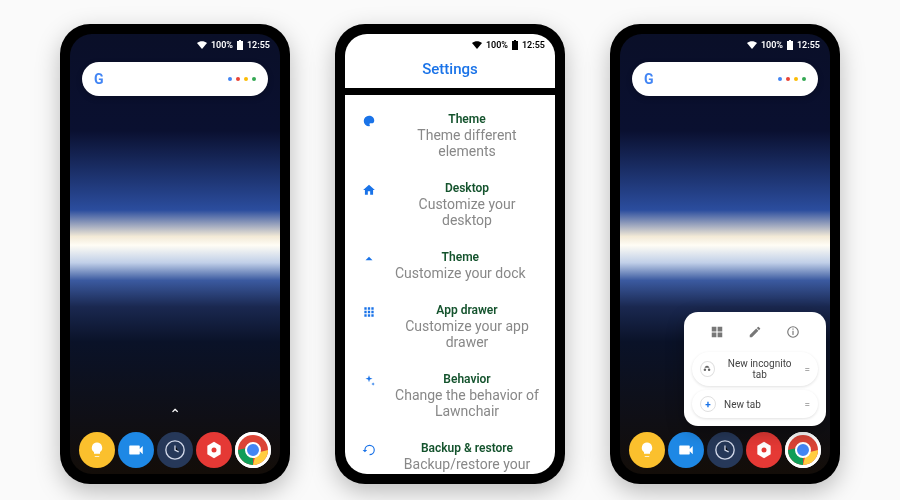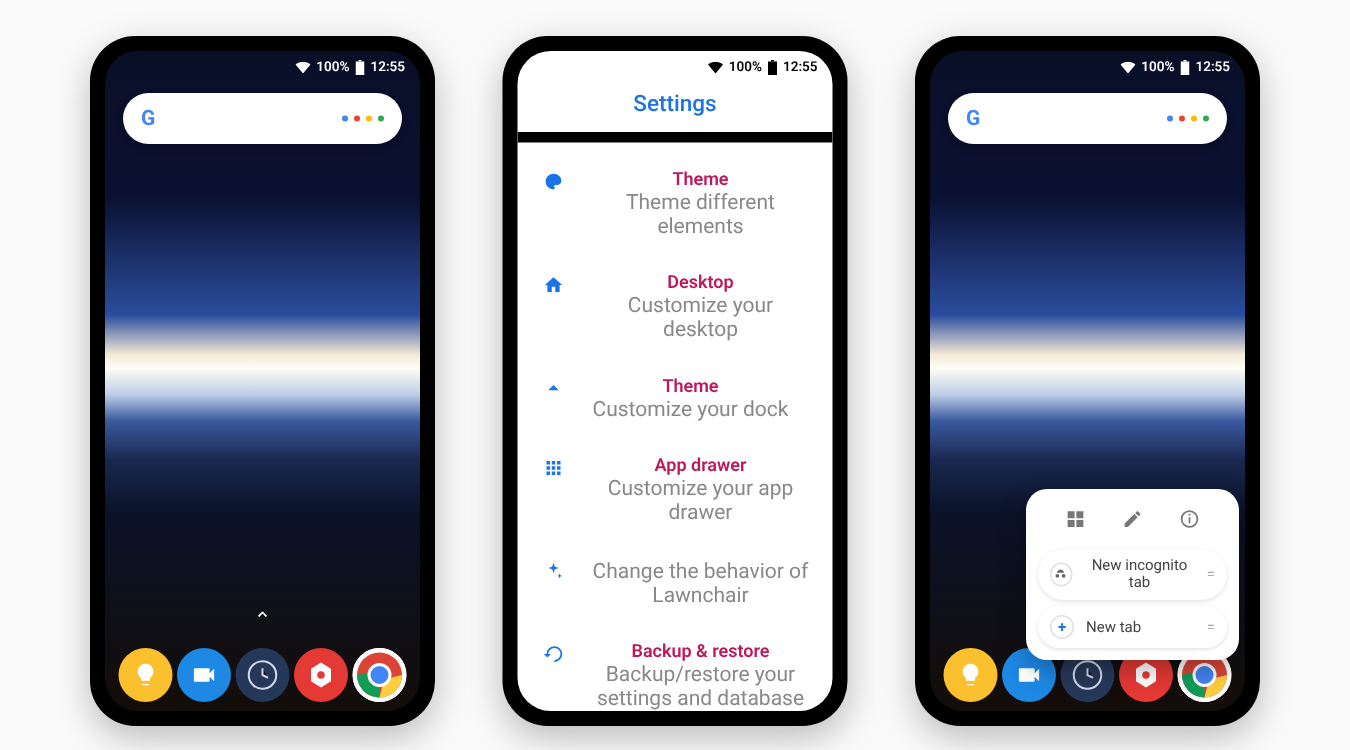--- a/index.html
+++ b/index.html
@@ -54,26 +54,26 @@
     position:absolute; bottom: 52px; left:50%; transform:translateX(-50%);
     color:#fff; font-size:14px;
   }
 
   
   .settings-screen { background: #fff; color:#000; }
   .settings-title { padding: 26px 14px 10px; color:#1a73e8; font-size:15px; font-weight:500; border-bottom:7px solid #000000; }
   .settings-list { padding: 6px 0; }
   .s-item { display:flex; gap:18px; padding:11px 16px; align-items:flex-start; }
   .s-icon { width:16px; display:flex; justify-content:center; color:#1a73e8; flex-shrink:0; margin-top:2px; }
-  .s-label { font-size:12px; font-weight:600; color:#be185d; }
+  .s-label { font-size:12px; font-weight:600; color:#14532d; }
   .s-sub { font-size:14px; color:#888; margin-top:1px; }
 
   
   .popup {
-    position:absolute; bottom:34px; right:4px;
+    position:absolute; bottom:48px; right:4px;
     background:#fff; border-radius:14px; padding:8px 6px 4px;
     box-shadow:0 6px 18px rgba(0,0,0,.3);
     width:142px;
   }
   .popup-head { display:flex; justify-content:space-around; align-items:center; padding:4px 8px 8px; color:#666; }
   .popup-head span { width:16px; height:16px; display:flex; align-items:center; justify-content:center; }
   .popup-item {
     display:flex; align-items:center; gap:8px;
     background:#fff; border-radius:18px;
     padding:6px 8px; margin:4px 2px;
@@ -221,20 +221,21 @@
       <div class="s-sub">Customize your app drawer</div>
     </div>
           </div>
           <div class="s-item">
             <span class="s-icon">
               <svg width="14" height="14" viewBox="0 0 24 24">
                 <path fill="#1a73e8" d="M12 2l1.5 4.5L18 8l-4.5 1.5L12 14l-1.5-4.5L6 8l4.5-1.5zM19 14l.8 2.2L22 17l-2.2.8L19 20l-.8-2.2L16 17l2.2-.8z"></path>
               </svg>
             </span>
     <div>
+      <div class="s-label">Behavior</div>
       <div class="s-sub">Change the behavior of Lawnchair</div>
     </div>
           </div>
           <div class="s-item">
             <span class="s-icon">
               <svg width="14" height="14" viewBox="0 0 24 24">
                 <path fill="#1a73e8" d="M13 3a9 9 0 00-9 9H1l4 4 4-4H6a7 7 0 117 7v2a9 9 0 000-18z"></path>
               </svg>
             </span>
     <div>

